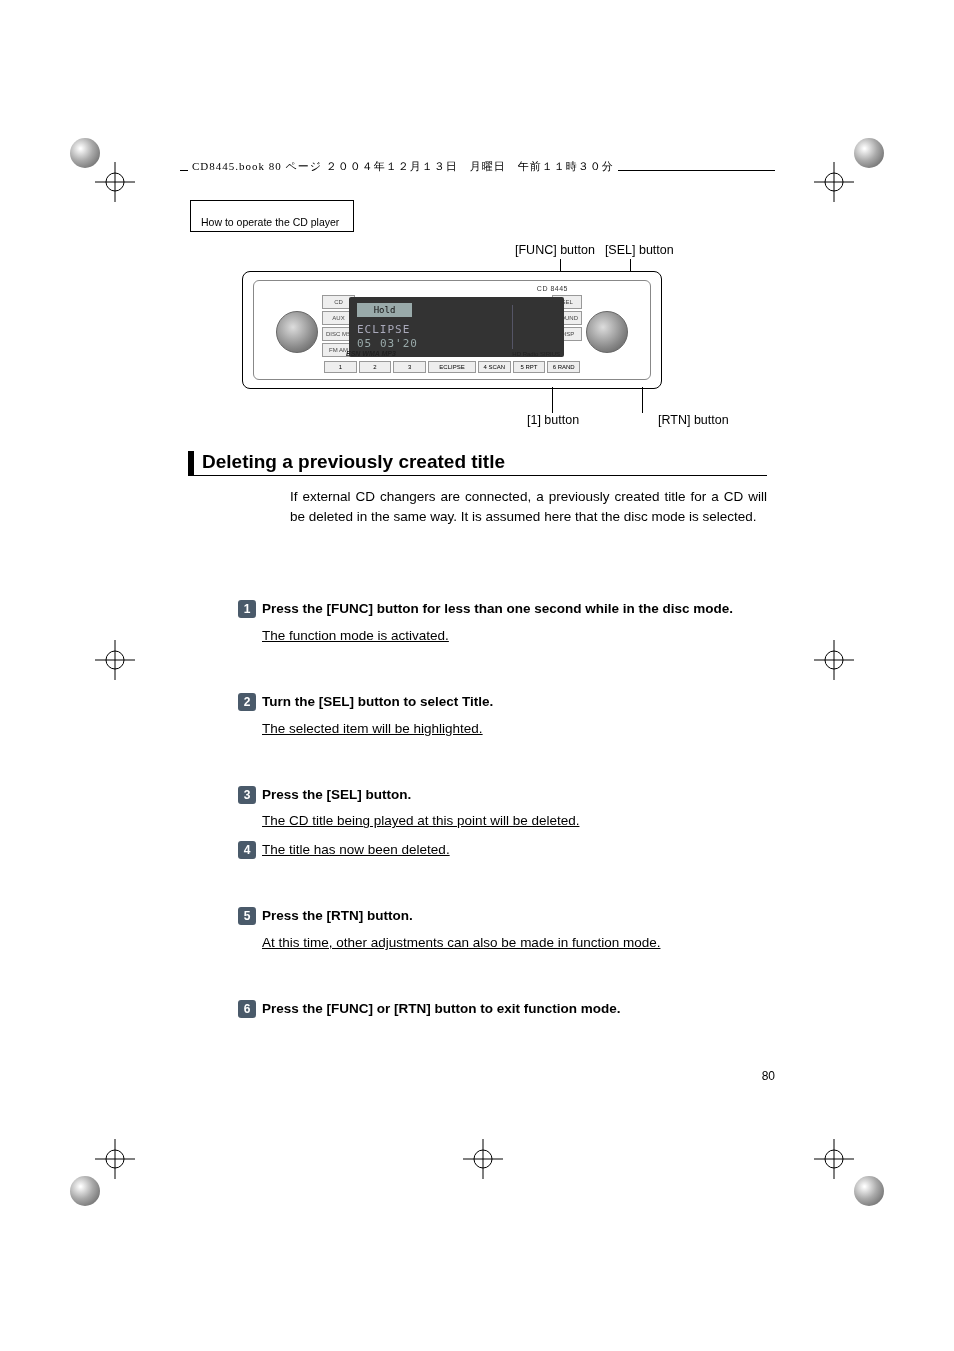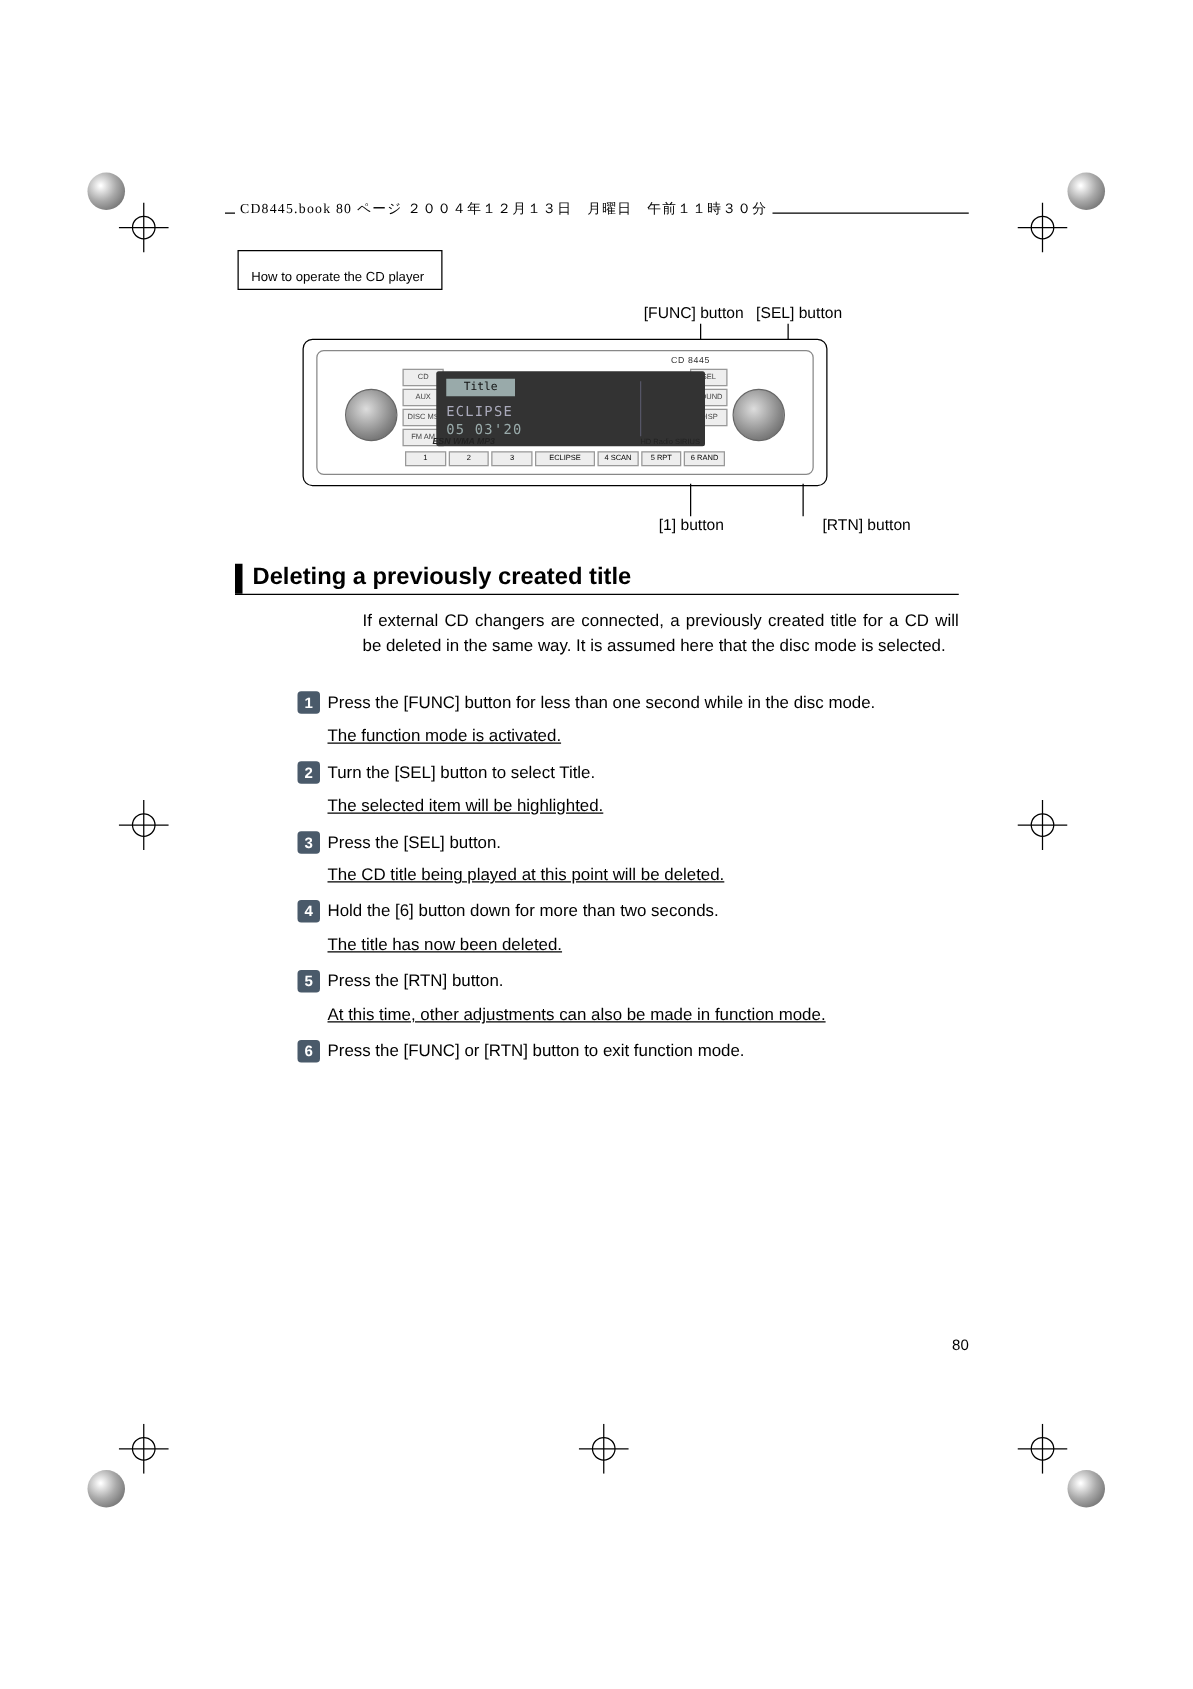--- a/index.html
+++ b/index.html
@@ -201,23 +201,24 @@
       position: absolute;
       left: -24px; top: 0;
       width: 18px; height: 18px;
       background: #4a5a6a;
       border-radius: 3px;
       color: #fff;
       font-size: 12px; font-weight: bold;
       text-align: center; line-height: 18px;
     }
     .step-title {
-      font-size: 13.5px; font-weight: normal;
+      font-size: 13.5px; font-weight: bold;
       line-height: 1.4;
       text-align: justify;
+      margin-top: 47px;
     }
     .step-body {
       font-size: 13.5px;
       margin-top: 8px;
       margin-bottom: 10px;
       line-height: 1.4;
       text-decoration: underline;
     }
     .page-num {
       position: absolute;
@@ -319,21 +320,21 @@
         <div>AUX</div>
         <div>DISC MS</div>
         <div>FM AM</div>
       </div>
       <div class="dg-btn-col-r">
         <div>SEL</div>
         <div>SOUND</div>
         <div>DISP</div>
       </div>
       <div class="dg-display">
-        <div class="dg-title-box">Title</div>
+        <div class="dg-title-box">Hold</div>
         <div class="dg-brand">ECLIPSE</div>
         <div class="dg-time"><span>05</span> <span>03'20</span></div>
         <div class="dg-right-icons"></div>
       </div>
       <div class="dg-esn">ESN WMA MP3</div>
       <div class="dg-radio">HD Radio  SIRIUS</div>
       <div class="dg-row-bottom">
         <span>1</span>
         <span>2</span>
         <span>3</span>
@@ -372,21 +373,20 @@
       <div class="step-title">Turn the [SEL] button to select Title.</div>
       <div class="step-body">The selected item will be highlighted.</div>
     </div>
     <div class="step">
       <div class="step-num">3</div>
       <div class="step-title">Press the [SEL] button.</div>
       <div class="step-body">The CD title being played at this point will be deleted.</div>
     </div>
     <div class="step">
       <div class="step-num">4</div>
-      <div class="step-title">Hold the [6] button down for more than two seconds.</div>
       <div class="step-body">The title has now been deleted.</div>
     </div>
     <div class="step">
       <div class="step-num">5</div>
       <div class="step-title">Press the [RTN] button.</div>
       <div class="step-body">At this time, other adjustments can also be made in function mode.</div>
     </div>
     <div class="step">
       <div class="step-num">6</div>
       <div class="step-title">Press the [FUNC] or [RTN] button to exit function mode.</div>

